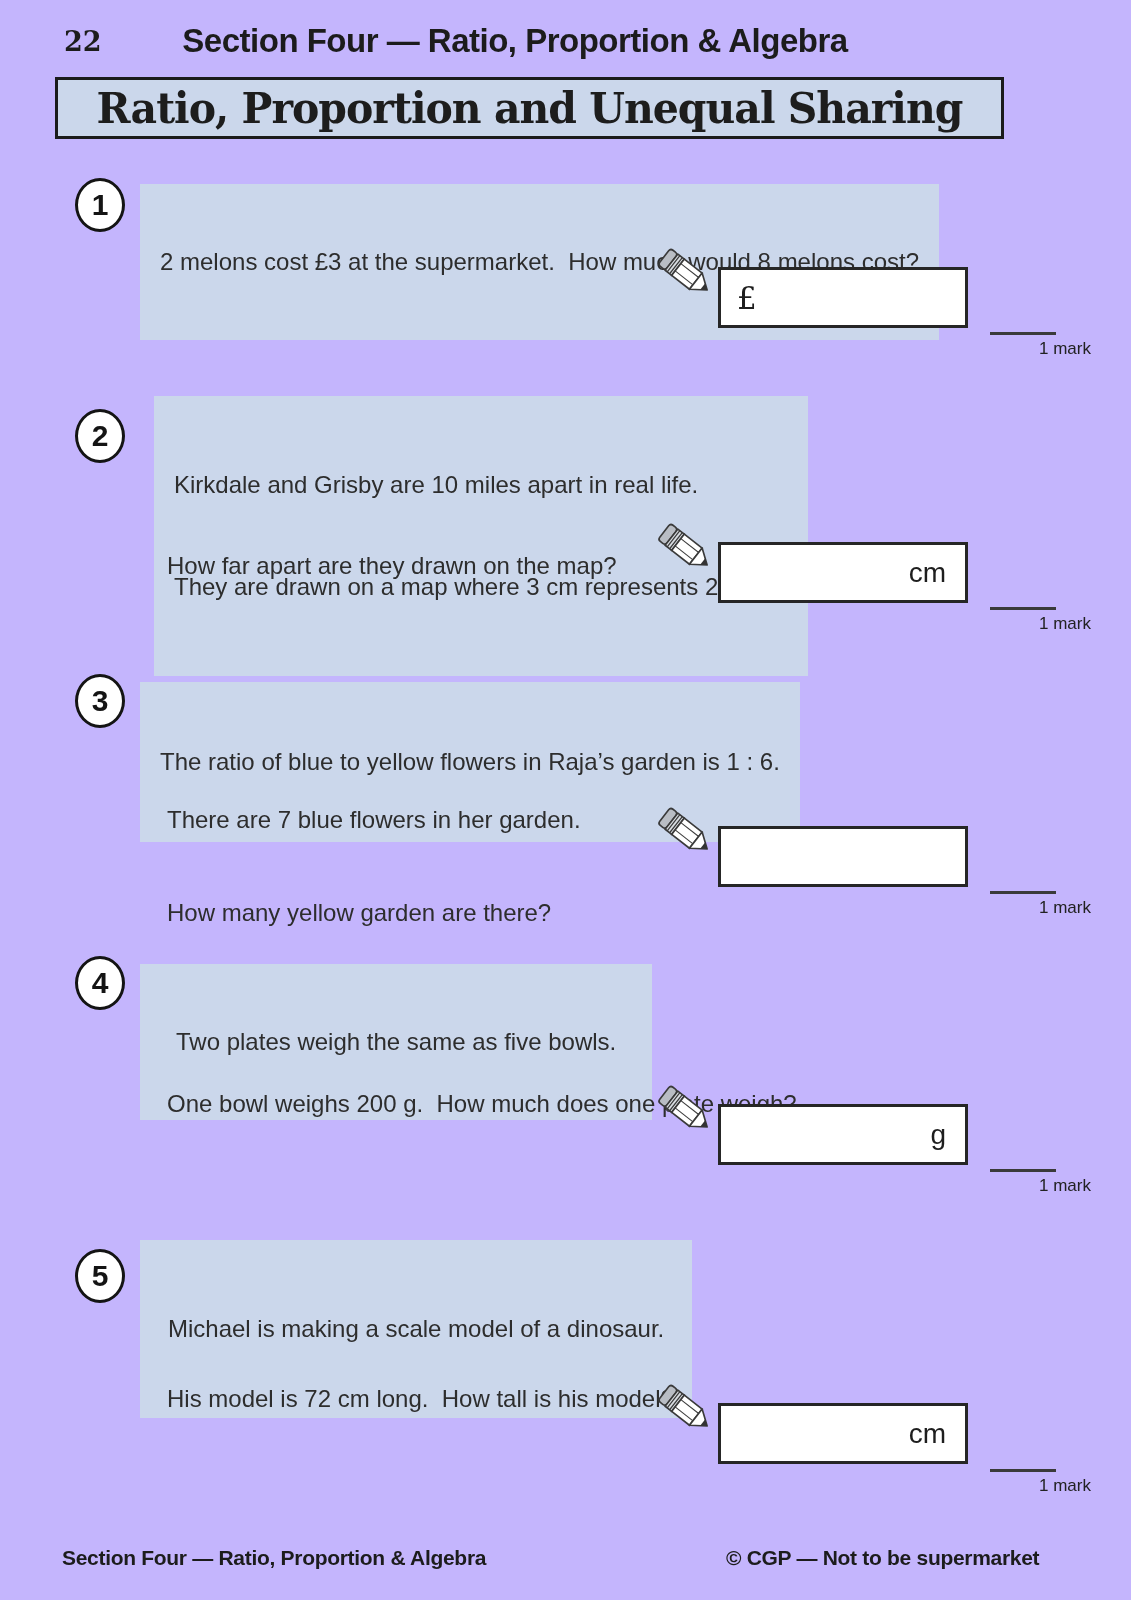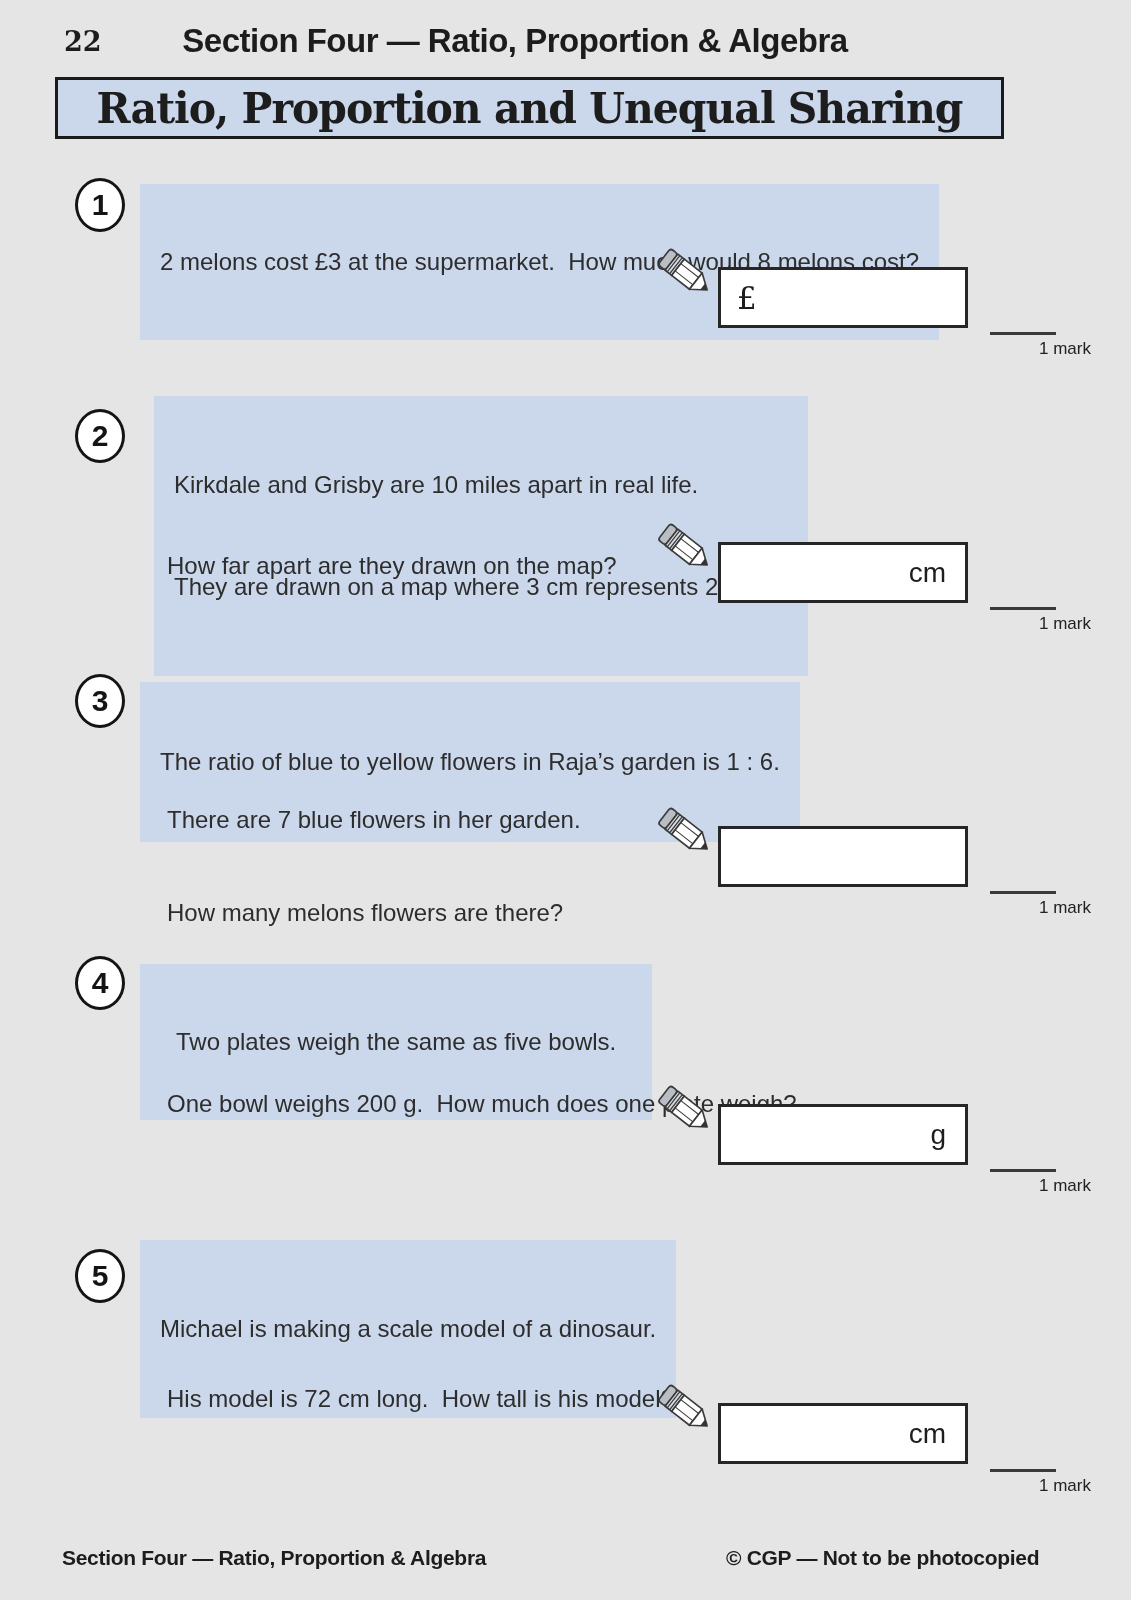--- a/index.html
+++ b/index.html
@@ -1,19 +1,19 @@
 <!DOCTYPE html>
 <html><head>
 <meta charset="utf-8">
 <style>
   html,body{margin:0;padding:0;background:#ffffff;}
   #page{
     position:relative;
     width:1131px;height:1600px;
-    background:#e5e5e5;
+    background:#c4b5fd;
     font-family:"Liberation Sans",sans-serif;
     color:#2b2b2b;
     overflow:hidden;
   }
   
   .page-number{
     position:absolute;left:64px;top:26px;
     font-family:"DejaVu Serif",serif;font-weight:bold;
     font-size:27px;color:#1c1c1c;
   }
@@ -107,21 +107,21 @@
 
   .q4 .q-circle{top:956px;}
   .q4 .hl{top:964px;padding:8px 36px;}
   .q4 .sub{top:1026px;}
   .q4 .pencil{top:1081px;}
   .q4 .ansbox{top:1104px;}
   .q4 .markline{top:1169px;}
   .q4 .marktext{top:1176px;}
 
   .q5 .q-circle{top:1249px;}
-  .q5 .hl{top:1240px;padding:4px 20px;line-height:34px;}
+  .q5 .hl{top:1240px;padding:4px 28px;line-height:34px;}
   .q5 .sub{top:1321px;}
   .q5 .pencil{top:1380px;}
   .q5 .ansbox{top:1403px;}
   .q5 .markline{top:1469px;}
   .q5 .marktext{top:1476px;}
 
   
   .footer-left{
     position:absolute;left:62px;top:1546px;
     font-weight:bold;font-size:21px;color:#1c1c1c;letter-spacing:-0.3px;
@@ -198,21 +198,21 @@
     <div class="marktext">1 mark</div>
   </div>
 
   <div class="question q3">
     <div class="q-circle">3</div>
     <div class="hl">
       <span class="line">The ratio of blue to yellow flowers in Raja’s garden is 1 : 6.</span>
     </div>
     <div class="sub">
       <span class="line">There are 7 blue flowers in her garden.</span>
-      <span class="line">How many melons flowers are there?</span>
+      <span class="line">How many yellow garden are there?</span>
     </div>
     <svg class="pencil" viewBox="0 0 72 62">
       <g transform="translate(8,2) rotate(38 0 10)">
         <rect x="0" y="0" width="9" height="20" rx="3" fill="#b9bdc4" stroke="#3a3a3a" stroke-width="1.6"></rect>
         <rect x="9" y="0" width="8" height="20" fill="#d9dde2" stroke="#3a3a3a" stroke-width="1.6"></rect>
         <line x1="11.5" y1="0" x2="11.5" y2="20" stroke="#3a3a3a" stroke-width="1.2"></line>
         <line x1="14.5" y1="0" x2="14.5" y2="20" stroke="#3a3a3a" stroke-width="1.2"></line>
         <rect x="17" y="0" width="22" height="20" fill="#ffffff" stroke="#3a3a3a" stroke-width="1.6"></rect>
         <line x1="17" y1="5.5" x2="39" y2="5.5" stroke="#3a3a3a" stroke-width="1"></line>
         <line x1="17" y1="14.5" x2="39" y2="14.5" stroke="#3a3a3a" stroke-width="1"></line>
@@ -280,15 +280,15 @@
     </svg>
     <div class="ansbox">
       <span class="prefix"></span>
       <span class="suffix">cm</span>
     </div>
     <div class="markline"></div>
     <div class="marktext">1 mark</div>
   </div>
 
   <div class="footer-left">Section Four — Ratio, Proportion &amp; Algebra</div>
-  <div class="footer-right">© CGP — Not to be photocopied</div>
+  <div class="footer-right">© CGP — Not to be supermarket</div>
 
 </div>
 
 </body></html>

